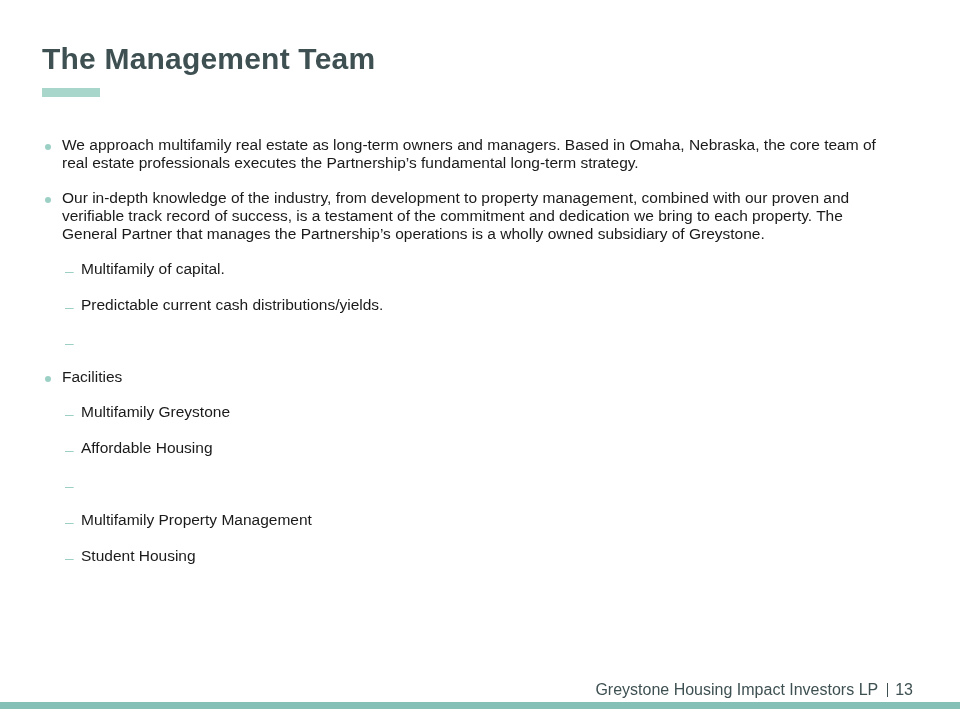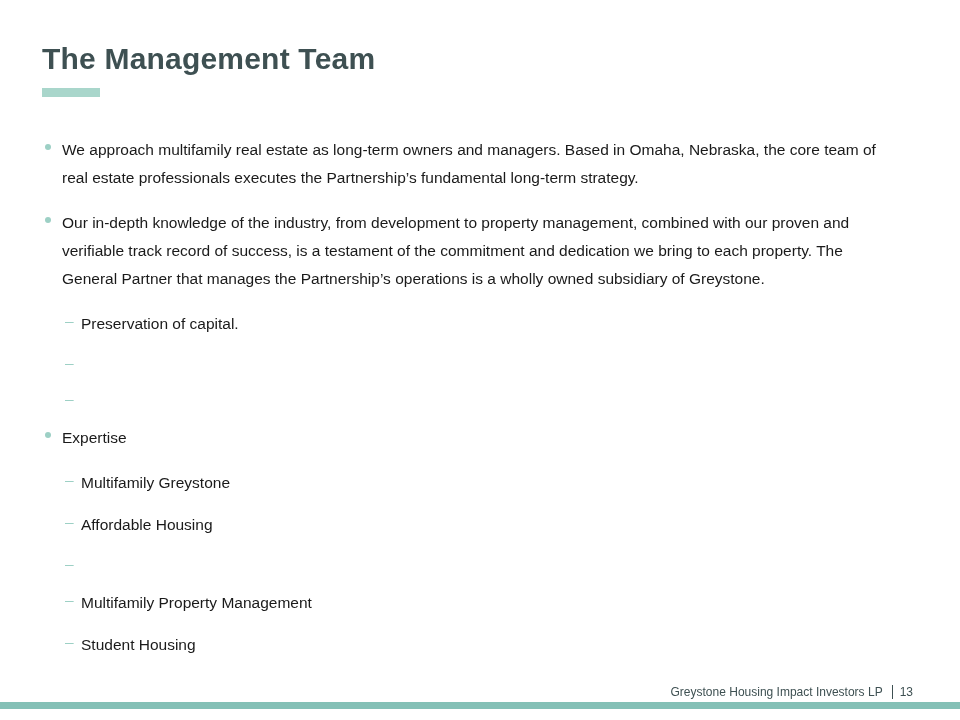--- a/index.html
+++ b/index.html
@@ -47,30 +47,30 @@
     background: var(--mint-bullet, #9dd0c5);
   }
   .b2 .marker {
     flex: 0 0 16px;
     color: var(--mint-bullet, #9dd0c5);
     font-size: 15.5px;
     line-height: 22px;
   }
   .btext {
     font-size: 15.5px;
-    line-height: 28px;
+    line-height: 18px;
     color: var(--body-color, #1a1a1a);
   }
   .footer {
     position: absolute;
     right: 47px;
     bottom: 21px;
     display: flex;
     align-items: center;
-    font-size: 12px;
+    font-size: 16px;
     color: var(--footer-color, #3e5052);
   }
   .fdiv {
     width: 1px;
     height: 14px;
     background: var(--footer-color, #3e5052);
     margin: 0 7px 0 9px;
   }
   .bottom-bar {
     position: absolute;
@@ -96,33 +96,34 @@
         <span class="btext">We approach multifamily real estate as long-term owners and managers. Based in Omaha, Nebraska, the core team of real estate professionals executes the Partnership’s fundamental long-term strategy.</span>
       </div>
       <div class="b1">
         <span class="marker">
           <span class="dot"></span>
         </span>
         <span class="btext">Our in-depth knowledge of the industry, from development to property management, combined with our proven and verifiable track record of success, is a testament of the commitment and dedication we bring to each property. The General Partner that manages the Partnership’s operations is a wholly owned subsidiary of Greystone.</span>
       </div>
       <div class="b2">
         <span class="marker">–</span>
-        <span class="btext">Preservation of capital.</span>
+        <span class="btext">Multifamily of capital.</span>
       </div>
       <div class="b2">
         <span class="marker">–</span>
+        <span class="btext">Predictable current cash distributions/yields.</span>
       </div>
       <div class="b2">
         <span class="marker">–</span>
       </div>
       <div class="b1">
         <span class="marker">
           <span class="dot"></span>
         </span>
-        <span class="btext">Expertise</span>
+        <span class="btext">Facilities</span>
       </div>
       <div class="b2">
         <span class="marker">–</span>
         <span class="btext">Multifamily Greystone</span>
       </div>
       <div class="b2">
         <span class="marker">–</span>
         <span class="btext">Affordable Housing</span>
       </div>
       <div class="b2">

